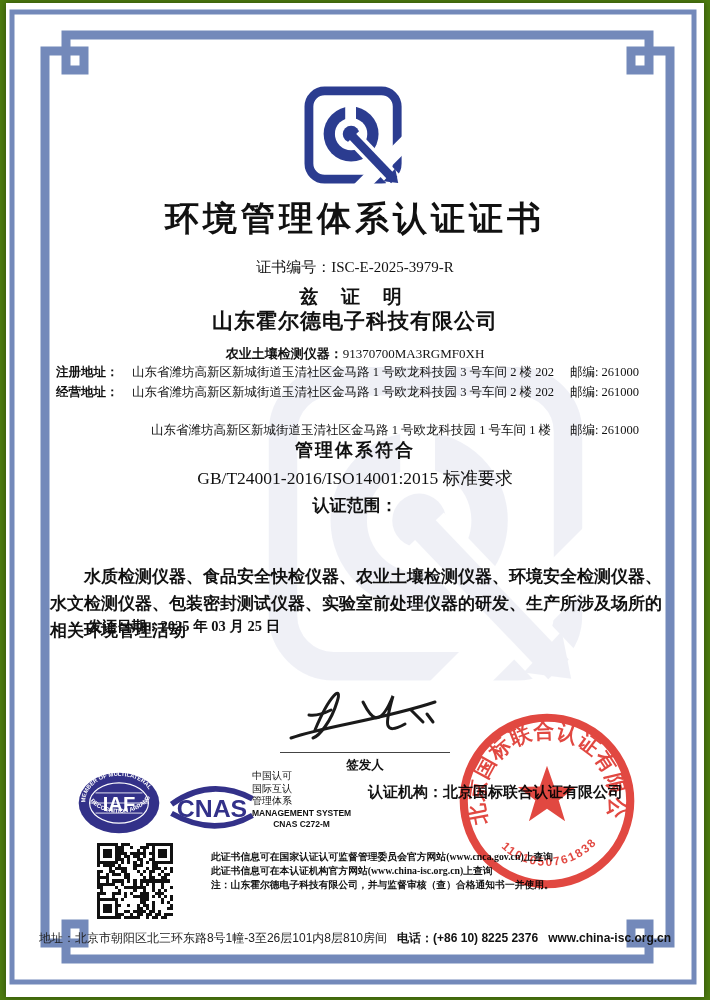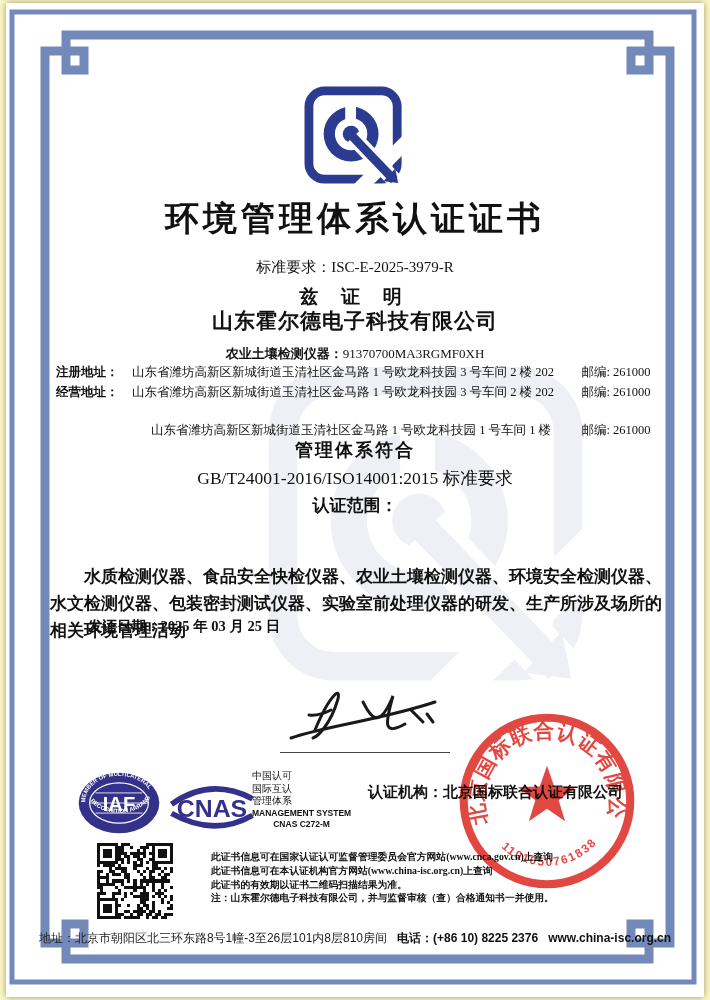--- a/index.html
+++ b/index.html
@@ -1,34 +1,34 @@
 <!DOCTYPE html>
 <html><head>
 <meta charset="utf-8">
 <style>
   html,body{margin:0;padding:0;}
   body{background:#d9d9d9;font-family:"Liberation Serif","DejaVu Serif",serif;}
-  .page{position:relative;width:710px;height:1000px;background:#fef9c3;overflow:hidden;margin:0 auto;}
+  .page{position:relative;width:710px;height:1000px;background:#4d7c0f;overflow:hidden;margin:0 auto;}
   .paper{position:absolute;left:6px;top:3px;right:6px;bottom:3px;background:#ffffff;box-shadow:0 0 7px rgba(0,0,0,.4);}
   .frame{position:absolute;left:0;top:0;width:710px;height:1000px;pointer-events:none;}
   .abs{position:absolute;}
   .ctr{left:0;right:0;text-align:center;}
   .serif{font-family:"Liberation Serif","DejaVu Serif",serif;}
   .title{top:196px;font-size:34px;font-weight:bold;letter-spacing:4px;color:#111;}
   .certno{top:258px;font-size:15px;color:#111;}
   .hereby{top:284px;font-size:19px;font-weight:bold;letter-spacing:9px;color:#111;}
   .company{top:307px;font-size:21px;font-weight:bold;letter-spacing:1px;color:#111;}
   .credit{top:345px;font-size:13px;color:#111;}
   .credit b{font-weight:bold;}
   .addrs{top:364px;left:56px;right:48px;font-size:12.5px;color:#111;}
   .addr-row{display:flex;align-items:baseline;height:19.5px;}
   .addr-row .lbl{width:76px;font-weight:bold;flex:0 0 auto;}
   .addr-row .val{flex:1 1 auto;}
   .addr-row.centered .val{text-align:center;margin-top:19px;}
-  .addr-row .zip{flex:0 0 92px;text-align:center;}
+  .addr-row .zip{flex:0 0 92px;text-align:left;}
   .conform{top:438px;font-size:18px;font-weight:bold;letter-spacing:2px;color:#111;}
   .standard{top:466px;font-size:17.5px;color:#111;}
   .scope-label{top:494px;font-size:17px;font-weight:bold;color:#111;}
   .scope{top:523px;left:50px;width:612px;font-size:17px;font-weight:bold;line-height:27px;text-indent:2em;color:#111;text-align:justify;margin-top:40px;}
   .dates{top:614px;left:88px;font-size:14.5px;font-weight:bold;line-height:24px;color:#111;}
   .sig-block{left:280px;top:680px;width:170px;text-align:center;}
   .sig-line{border-bottom:1.5px solid #444;padding-bottom:2px;}
   .sig-name{font-size:12.5px;font-weight:bold;margin-top:4px;color:#111;}
   .acc-text{left:252px;top:770px;font-size:10px;line-height:12.5px;color:#111;}
   .acc-text .en{font-family:"Liberation Sans","DejaVu Sans",sans-serif;font-weight:bold;font-size:8.5px;line-height:11px;text-align:center;}
@@ -79,21 +79,21 @@
 
   <div class="content">
 
     <svg class="abs" style="left:297px;top:86px;width:118px;height:102px" viewBox="0 0 120 104">
       <use href="#logo-emblem"></use>
     </svg>
 
     <div class="abs ctr title serif">环境管理体系认证证书</div>
 
     <div class="abs ctr certno serif">
-      <span>标准要求：</span><span>ISC-E-2025-3979-R</span>
+      <span>证书编号：</span><span>ISC-E-2025-3979-R</span>
     </div>
 
     <div class="abs ctr hereby serif">兹 证 明</div>
 
     <div class="abs ctr company serif">山东霍尔德电子科技有限公司</div>
 
     <div class="abs ctr credit serif">
       <b>农业土壤检测仪器：</b><span>91370700MA3RGMF0XH</span>
     </div>
 
@@ -130,20 +130,21 @@
           <g fill="none" stroke="#1a1a1a" stroke-width="3" stroke-linecap="round">
             <path d="M30,50 C45,14 58,4 52,22 C46,42 34,56 28,58"></path>
             <path d="M46,30 C38,34 30,36 24,35"></path>
             <path d="M6,58 C40,46 96,40 150,22"></path>
             <path d="M78,22 C86,38 94,50 108,16 C100,44 98,56 120,44"></path>
             <path d="M126,30 l12,12"></path>
             <path d="M142,34 l6,8"></path>
           </g>
         </svg>
       </div>
+      <div class="sig-name serif">签发人</div>
     </div>
 
     <svg class="abs" style="left:77px;top:770px;width:84px;height:66px" viewBox="0 0 100 78">
       <ellipse cx="50" cy="39" rx="48" ry="36" fill="#333189"></ellipse>
       <ellipse cx="50" cy="39" rx="35" ry="24" fill="none" stroke="#ffffff" stroke-width="1.4"></ellipse>
       <path d="M15,39 H85 M22,27 H78 M22,51 H78" stroke="#ffffff" stroke-width="1" fill="none"></path>
       <defs>
         <path id="iafTop" d="M12,46 A40,30 0 1 1 88,46"></path>
         <path id="iafBot" d="M14,34 A40,30 0 0 0 86,34"></path>
       </defs>
@@ -190,21 +191,20 @@
     </svg>
 
     <svg id="qr-code" class="abs qr" viewBox="0 0 25 25" shape-rendering="crispEdges">
       <rect x="0" y="0" width="25" height="25" fill="#ffffff"></rect>
       <path fill="#111111" d="M0 0h1v1h-1zM1 0h1v1h-1zM2 0h1v1h-1zM3 0h1v1h-1zM4 0h1v1h-1zM5 0h1v1h-1zM6 0h1v1h-1zM8 0h1v1h-1zM9 0h1v1h-1zM10 0h1v1h-1zM16 0h1v1h-1zM17 0h1v1h-1zM18 0h1v1h-1zM19 0h1v1h-1zM20 0h1v1h-1zM21 0h1v1h-1zM22 0h1v1h-1zM23 0h1v1h-1zM24 0h1v1h-1zM0 1h1v1h-1zM6 1h1v1h-1zM7 1h1v1h-1zM8 1h1v1h-1zM11 1h1v1h-1zM14 1h1v1h-1zM15 1h1v1h-1zM16 1h1v1h-1zM18 1h1v1h-1zM24 1h1v1h-1zM0 2h1v1h-1zM2 2h1v1h-1zM3 2h1v1h-1zM4 2h1v1h-1zM6 2h1v1h-1zM7 2h1v1h-1zM8 2h1v1h-1zM13 2h1v1h-1zM15 2h1v1h-1zM18 2h1v1h-1zM20 2h1v1h-1zM21 2h1v1h-1zM22 2h1v1h-1zM24 2h1v1h-1zM0 3h1v1h-1zM2 3h1v1h-1zM3 3h1v1h-1zM4 3h1v1h-1zM6 3h1v1h-1zM7 3h1v1h-1zM8 3h1v1h-1zM9 3h1v1h-1zM11 3h1v1h-1zM12 3h1v1h-1zM13 3h1v1h-1zM14 3h1v1h-1zM15 3h1v1h-1zM17 3h1v1h-1zM18 3h1v1h-1zM20 3h1v1h-1zM21 3h1v1h-1zM22 3h1v1h-1zM24 3h1v1h-1zM0 4h1v1h-1zM2 4h1v1h-1zM3 4h1v1h-1zM4 4h1v1h-1zM6 4h1v1h-1zM7 4h1v1h-1zM9 4h1v1h-1zM10 4h1v1h-1zM12 4h1v1h-1zM13 4h1v1h-1zM15 4h1v1h-1zM18 4h1v1h-1zM20 4h1v1h-1zM21 4h1v1h-1zM22 4h1v1h-1zM24 4h1v1h-1zM0 5h1v1h-1zM6 5h1v1h-1zM7 5h1v1h-1zM8 5h1v1h-1zM10 5h1v1h-1zM13 5h1v1h-1zM14 5h1v1h-1zM17 5h1v1h-1zM18 5h1v1h-1zM24 5h1v1h-1zM0 6h1v1h-1zM1 6h1v1h-1zM2 6h1v1h-1zM3 6h1v1h-1zM4 6h1v1h-1zM5 6h1v1h-1zM6 6h1v1h-1zM8 6h1v1h-1zM10 6h1v1h-1zM12 6h1v1h-1zM14 6h1v1h-1zM16 6h1v1h-1zM18 6h1v1h-1zM19 6h1v1h-1zM20 6h1v1h-1zM21 6h1v1h-1zM22 6h1v1h-1zM23 6h1v1h-1zM24 6h1v1h-1zM0 7h1v1h-1zM2 7h1v1h-1zM3 7h1v1h-1zM4 7h1v1h-1zM5 7h1v1h-1zM7 7h1v1h-1zM12 7h1v1h-1zM13 7h1v1h-1zM14 7h1v1h-1zM18 7h1v1h-1zM19 7h1v1h-1zM4 8h1v1h-1zM6 8h1v1h-1zM7 8h1v1h-1zM8 8h1v1h-1zM9 8h1v1h-1zM12 8h1v1h-1zM16 8h1v1h-1zM18 8h1v1h-1zM19 8h1v1h-1zM20 8h1v1h-1zM22 8h1v1h-1zM24 8h1v1h-1zM0 9h1v1h-1zM1 9h1v1h-1zM4 9h1v1h-1zM5 9h1v1h-1zM8 9h1v1h-1zM9 9h1v1h-1zM13 9h1v1h-1zM15 9h1v1h-1zM17 9h1v1h-1zM18 9h1v1h-1zM21 9h1v1h-1zM24 9h1v1h-1zM0 10h1v1h-1zM3 10h1v1h-1zM5 10h1v1h-1zM6 10h1v1h-1zM7 10h1v1h-1zM9 10h1v1h-1zM10 10h1v1h-1zM14 10h1v1h-1zM17 10h1v1h-1zM20 10h1v1h-1zM22 10h1v1h-1zM23 10h1v1h-1zM0 11h1v1h-1zM1 11h1v1h-1zM2 11h1v1h-1zM3 11h1v1h-1zM9 11h1v1h-1zM10 11h1v1h-1zM15 11h1v1h-1zM17 11h1v1h-1zM18 11h1v1h-1zM21 11h1v1h-1zM22 11h1v1h-1zM0 12h1v1h-1zM3 12h1v1h-1zM5 12h1v1h-1zM6 12h1v1h-1zM7 12h1v1h-1zM8 12h1v1h-1zM10 12h1v1h-1zM12 12h1v1h-1zM14 12h1v1h-1zM15 12h1v1h-1zM16 12h1v1h-1zM17 12h1v1h-1zM18 12h1v1h-1zM19 12h1v1h-1zM20 12h1v1h-1zM21 12h1v1h-1zM22 12h1v1h-1zM23 12h1v1h-1zM0 13h1v1h-1zM1 13h1v1h-1zM2 13h1v1h-1zM3 13h1v1h-1zM4 13h1v1h-1zM5 13h1v1h-1zM8 13h1v1h-1zM12 13h1v1h-1zM14 13h1v1h-1zM16 13h1v1h-1zM18 13h1v1h-1zM21 13h1v1h-1zM0 14h1v1h-1zM1 14h1v1h-1zM6 14h1v1h-1zM9 14h1v1h-1zM10 14h1v1h-1zM11 14h1v1h-1zM12 14h1v1h-1zM13 14h1v1h-1zM14 14h1v1h-1zM15 14h1v1h-1zM18 14h1v1h-1zM21 14h1v1h-1zM24 14h1v1h-1zM1 15h1v1h-1zM7 15h1v1h-1zM12 15h1v1h-1zM15 15h1v1h-1zM18 15h1v1h-1zM20 15h1v1h-1zM22 15h1v1h-1zM0 16h1v1h-1zM1 16h1v1h-1zM2 16h1v1h-1zM5 16h1v1h-1zM6 16h1v1h-1zM7 16h1v1h-1zM9 16h1v1h-1zM11 16h1v1h-1zM14 16h1v1h-1zM15 16h1v1h-1zM16 16h1v1h-1zM19 16h1v1h-1zM20 16h1v1h-1zM21 16h1v1h-1zM0 17h1v1h-1zM5 17h1v1h-1zM9 17h1v1h-1zM12 17h1v1h-1zM13 17h1v1h-1zM14 17h1v1h-1zM15 17h1v1h-1zM16 17h1v1h-1zM18 17h1v1h-1zM20 17h1v1h-1zM22 17h1v1h-1zM24 17h1v1h-1zM0 18h1v1h-1zM1 18h1v1h-1zM2 18h1v1h-1zM3 18h1v1h-1zM4 18h1v1h-1zM5 18h1v1h-1zM6 18h1v1h-1zM8 18h1v1h-1zM14 18h1v1h-1zM15 18h1v1h-1zM16 18h1v1h-1zM21 18h1v1h-1zM24 18h1v1h-1zM0 19h1v1h-1zM6 19h1v1h-1zM14 19h1v1h-1zM15 19h1v1h-1zM18 19h1v1h-1zM21 19h1v1h-1zM23 19h1v1h-1zM0 20h1v1h-1zM2 20h1v1h-1zM3 20h1v1h-1zM4 20h1v1h-1zM6 20h1v1h-1zM7 20h1v1h-1zM10 20h1v1h-1zM13 20h1v1h-1zM15 20h1v1h-1zM16 20h1v1h-1zM18 20h1v1h-1zM24 20h1v1h-1zM0 21h1v1h-1zM2 21h1v1h-1zM3 21h1v1h-1zM4 21h1v1h-1zM6 21h1v1h-1zM13 21h1v1h-1zM14 21h1v1h-1zM16 21h1v1h-1zM18 21h1v1h-1zM23 21h1v1h-1zM24 21h1v1h-1zM0 22h1v1h-1zM2 22h1v1h-1zM3 22h1v1h-1zM4 22h1v1h-1zM6 22h1v1h-1zM9 22h1v1h-1zM10 22h1v1h-1zM12 22h1v1h-1zM13 22h1v1h-1zM14 22h1v1h-1zM15 22h1v1h-1zM17 22h1v1h-1zM18 22h1v1h-1zM20 22h1v1h-1zM0 23h1v1h-1zM6 23h1v1h-1zM7 23h1v1h-1zM8 23h1v1h-1zM11 23h1v1h-1zM13 23h1v1h-1zM14 23h1v1h-1zM16 23h1v1h-1zM17 23h1v1h-1zM19 23h1v1h-1zM20 23h1v1h-1zM22 23h1v1h-1zM23 23h1v1h-1zM24 23h1v1h-1zM0 24h1v1h-1zM1 24h1v1h-1zM2 24h1v1h-1zM3 24h1v1h-1zM4 24h1v1h-1zM5 24h1v1h-1zM6 24h1v1h-1zM7 24h1v1h-1zM9 24h1v1h-1zM10 24h1v1h-1zM11 24h1v1h-1zM12 24h1v1h-1zM13 24h1v1h-1zM16 24h1v1h-1zM18 24h1v1h-1zM19 24h1v1h-1zM21 24h1v1h-1zM22 24h1v1h-1z"></path>
     </svg>
 
     <div class="abs notes serif">
       <div>此证书信息可在国家认证认可监督管理委员会官方网站(www.cnca.gov.cn)上查询</div>
       <div>此证书信息可在本认证机构官方网站(www.china-isc.org.cn)上查询</div>
-      <div>此证书的有效期以证书二维码扫描结果为准。</div>
       <div>注：山东霍尔德电子科技有限公司，并与监督审核（查）合格通知书一并使用。</div>
     </div>
 
     <div class="abs ctr footer">
       <span>地址：</span><span>北京市朝阳区北三环东路8号1幢-3至26层101内8层810房间</span>&nbsp;&nbsp;
       <span class="b">电话：</span><span class="b">(+86 10) 8225 2376</span>&nbsp;&nbsp;
       <span class="b">www.china-isc.org.cn</span>
     </div>
   </div>
 </div>

